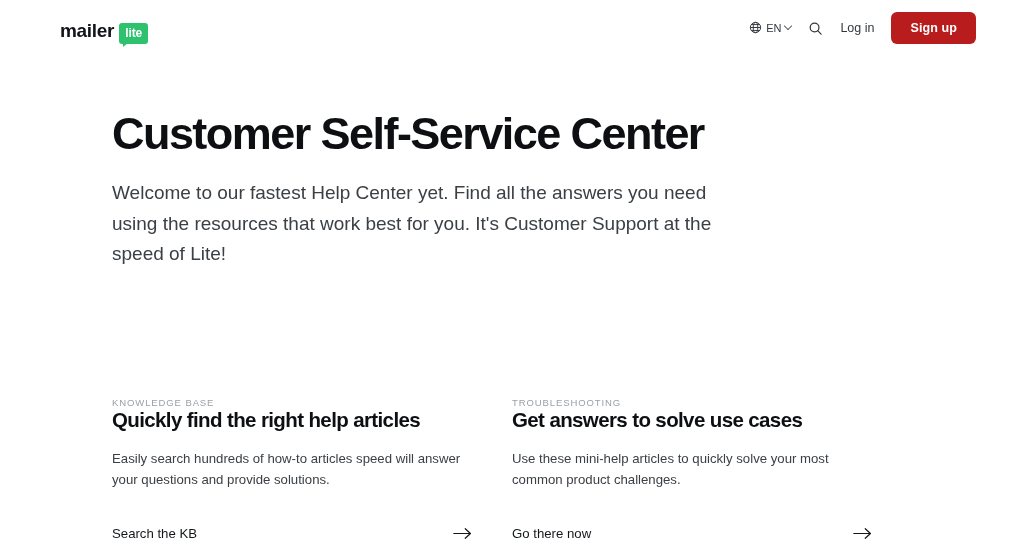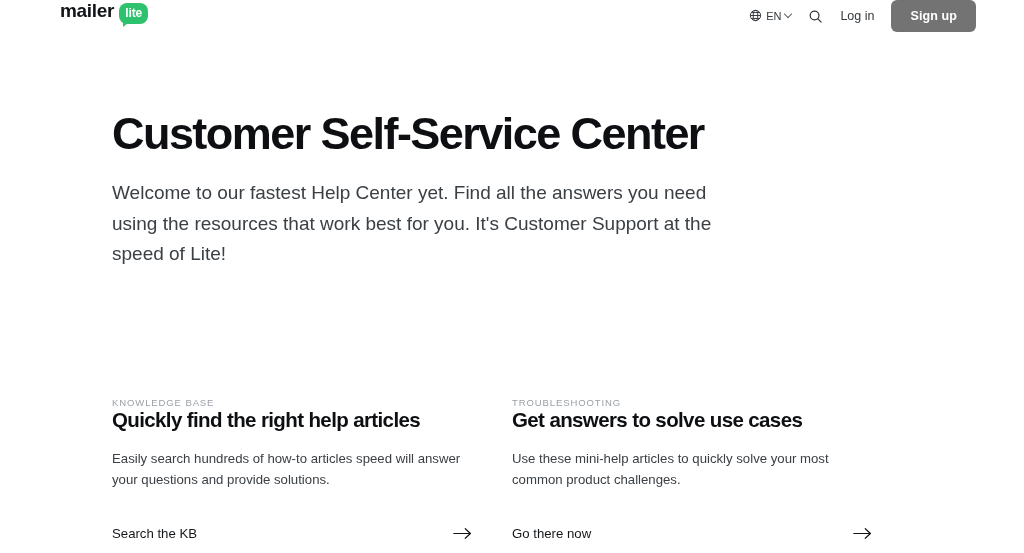--- a/index.html
+++ b/index.html
@@ -15,21 +15,21 @@
     font-family: "Liberation Sans", sans-serif;
     color: #1f2226;
     -webkit-font-smoothing: antialiased;
     overflow: hidden;
   }
 
   
   .header {
     height: 44px;
     display: flex;
-    align-items: flex-start;
+    align-items: flex-end;
     padding: 0 48px 0 60px;
     background: #ffffff;
   }
 
   .logo {
     display: flex;
     align-items: baseline;
     gap: 5px;
     cursor: pointer;
     user-select: none;
@@ -41,21 +41,21 @@
     color: #111418;
   }
   .logo-badge {
     position: relative;
     background: #2fc26e;
     color: #ffffff;
     font-size: 12px;
     font-weight: 700;
     line-height: 1;
     padding: 4px 6px 5px 6px;
-    border-radius: 8px;
+    border-radius: 3px;
     letter-spacing: -0.1px;
   }
   .logo-badge::after {
     content: "";
     position: absolute;
     left: 4px;
     bottom: -3px;
     width: 0; height: 0;
     border-left: 5px solid #2fc26e;
     border-bottom: 4px solid transparent;
@@ -112,21 +112,21 @@
   }
 
   .login-link {
     font-size: 12.5px;
     color: #33383d;
     cursor: pointer;
     text-decoration: none;
   }
 
   .signup-btn {
-    background: #737373;
+    background: #b91c1c;
     color: #ffffff;
     font-size: 12.5px;
     font-weight: 600;
     border: none;
     border-radius: 6px;
     padding: 9px 19px;
     cursor: pointer;
     font-family: "Liberation Sans", sans-serif;
     letter-spacing: 0.1px;
   }

